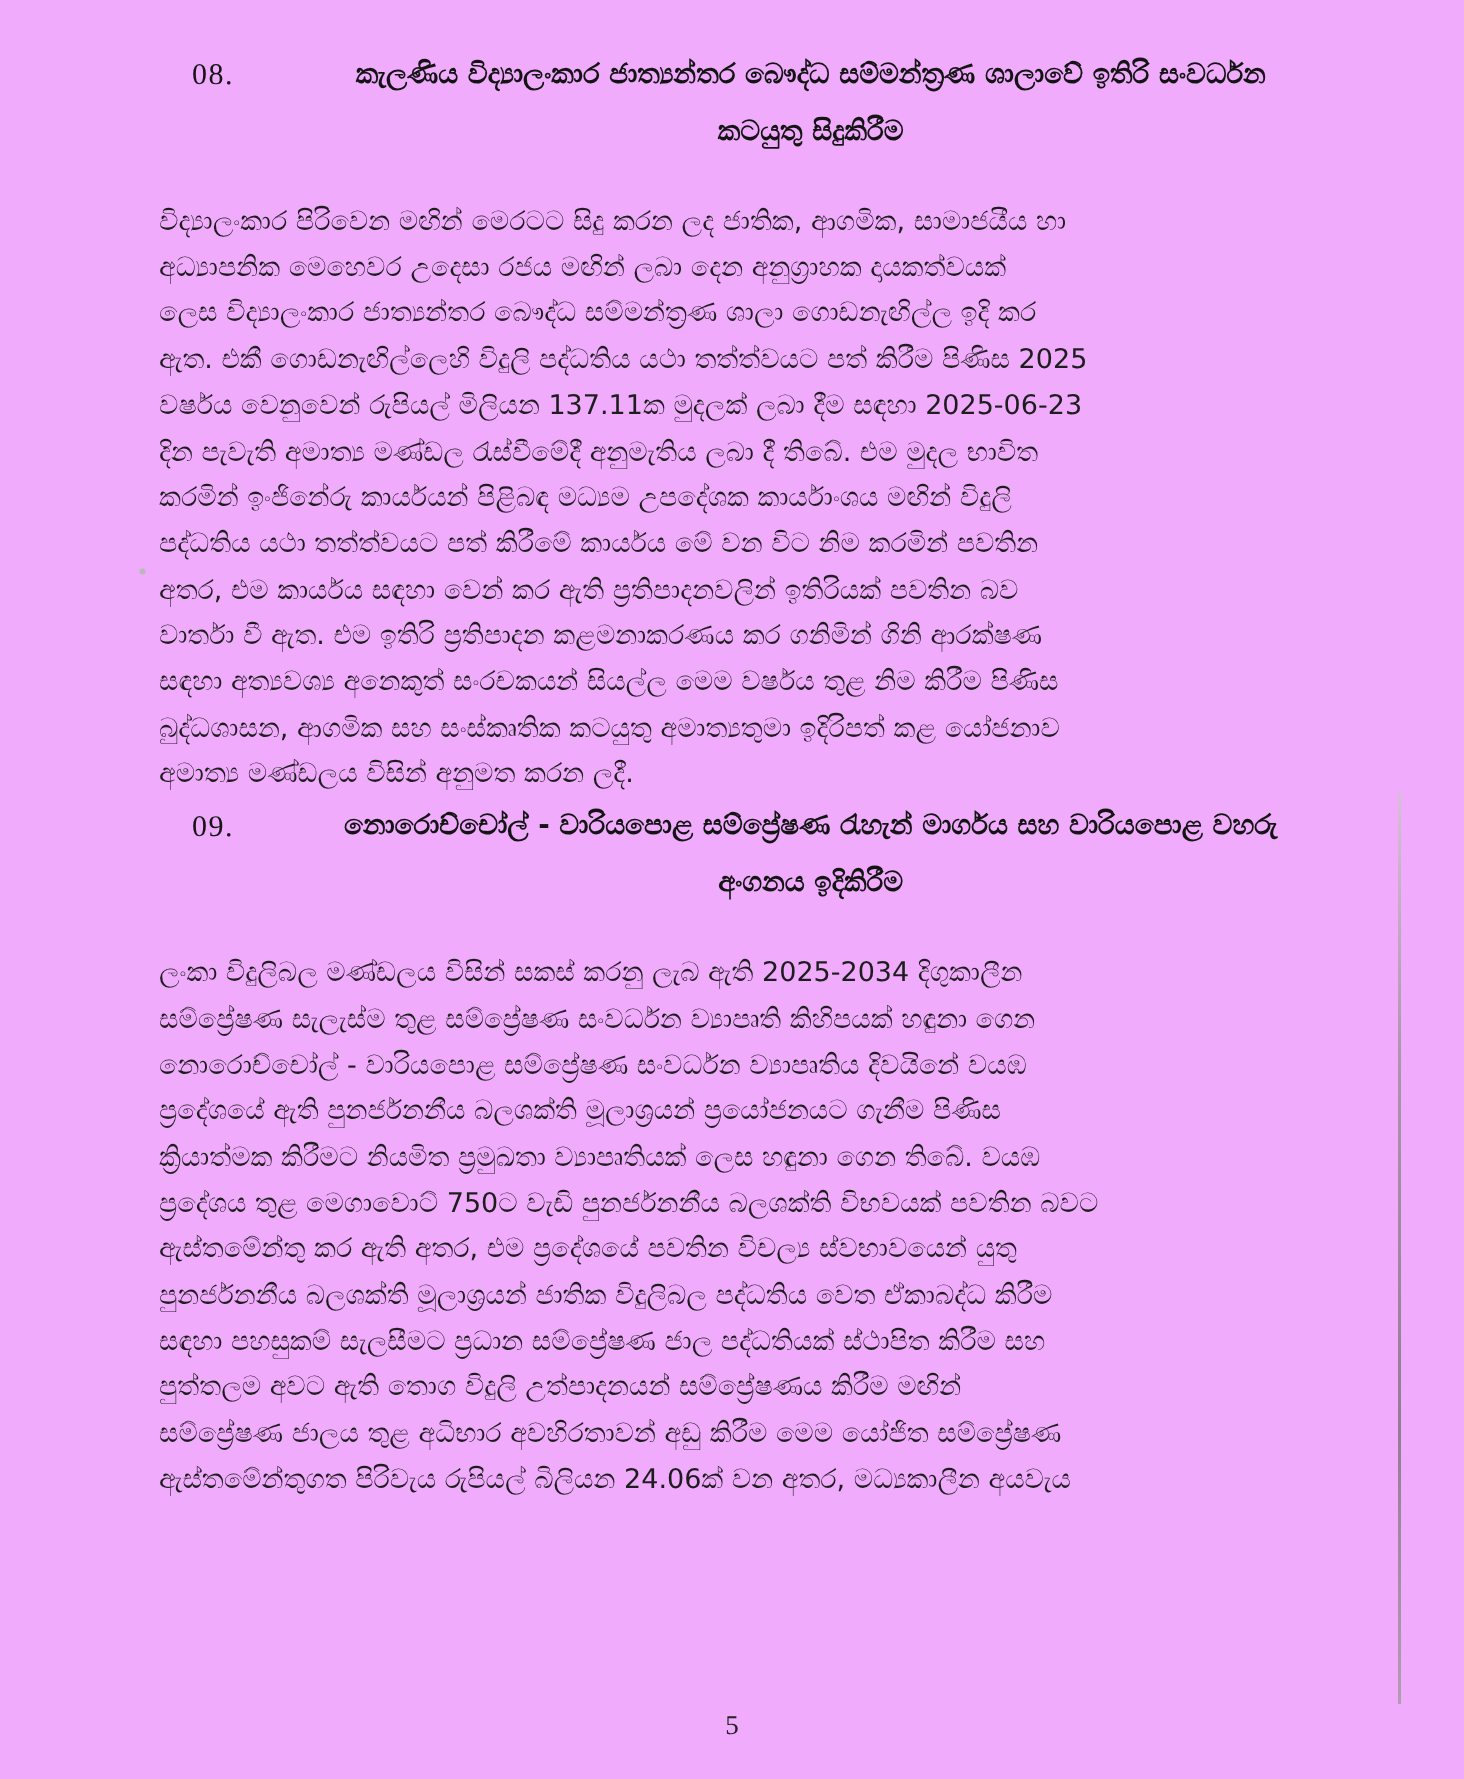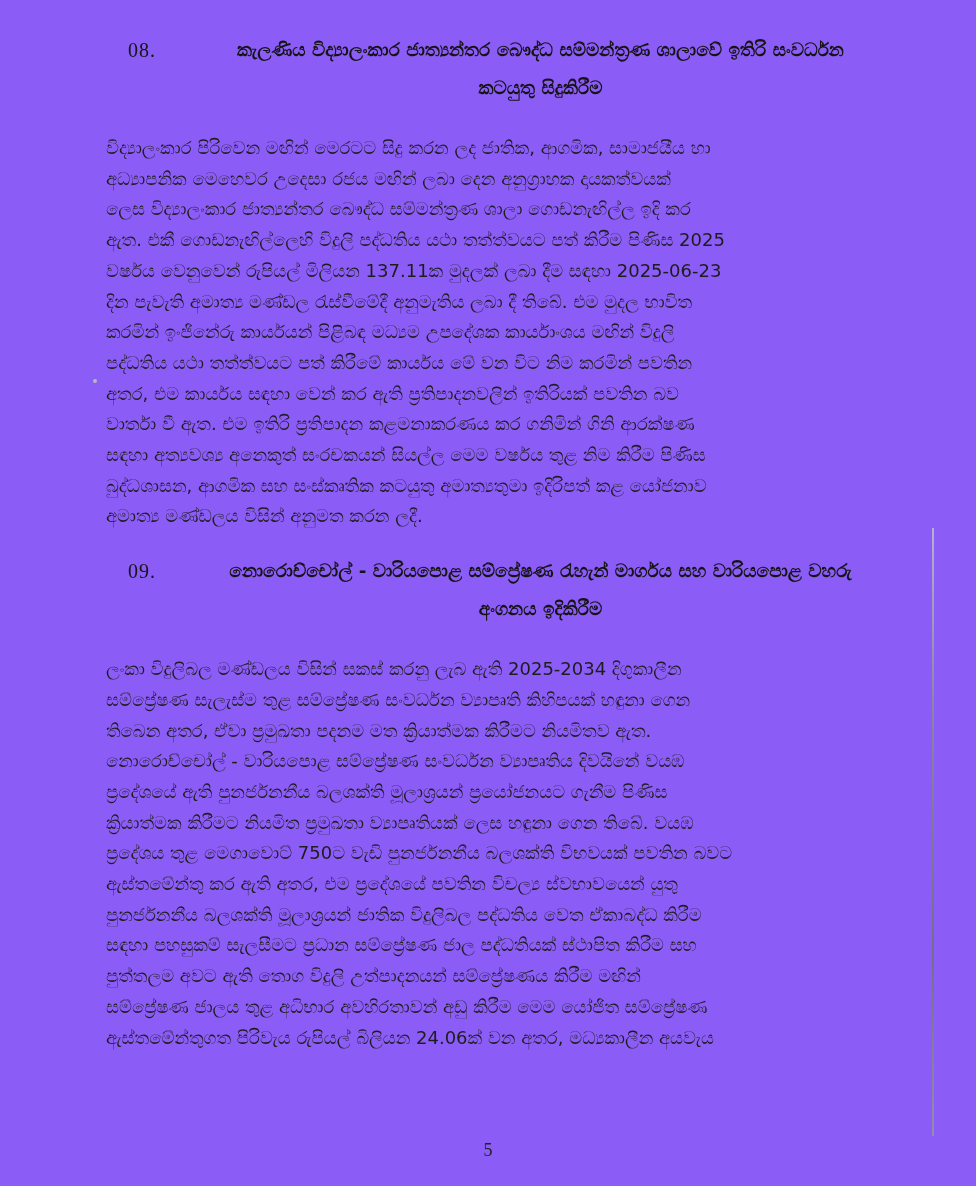--- a/index.html
+++ b/index.html
@@ -4,32 +4,32 @@
 <style>
   html, body {
     margin: 0;
     padding: 0;
     background: #e9e9e7;
   }
   .page {
     position: relative;
     width: 976px;
     height: 1186px;
-    background: #8b5cf6;
+    background: #f0abfc;
     font-family: "DejaVu Sans", sans-serif;
     color: #1b1b1b;
     overflow: hidden;
     box-sizing: border-box;
   }
   .section {
     display: flex;
     align-items: flex-start;
   }
   .section-08 { padding-top: 31px; }
-  .section-09 { margin-top: 20px; }
+  .section-09 { }
   .sec-num {
     width: 55px;
     margin-left: 128px;
     flex: 0 0 auto;
     font-family: "Liberation Serif", serif;
     font-size: 20px;
     line-height: 38px;
     letter-spacing: 1px;
     color: #161616;
   }
@@ -122,21 +122,20 @@
     <div class="sec-num">09.</div>
     <div class="sec-body">
       <div class="heading-line">නොරොච්චෝල් - වාරියපොළ සම්ප්‍රේෂණ රැහැන් මාර්ගය සහ වාරියපොළ වහරු</div>
       <div class="heading-line">අංගනය ඉදිකිරීම</div>
     </div>
   </div>
 
   <div class="para">
     <div class="para-line">ලංකා විදුලිබල මණ්ඩලය විසින් සකස් කරනු ලැබ ඇති 2025-2034 දිගුකාලීන</div>
     <div class="para-line">සම්ප්‍රේෂණ සැලැස්ම තුළ සම්ප්‍රේෂණ සංවර්ධන ව්‍යාපෘති කිහිපයක් හඳුනා ගෙන</div>
-    <div class="para-line">තිබෙන අතර, ඒවා ප්‍රමුඛතා පදනම මත ක්‍රියාත්මක කිරීමට නියමිතව ඇත.</div>
     <div class="para-line">නොරොච්චෝල් - වාරියපොළ සම්ප්‍රේෂණ සංවර්ධන ව්‍යාපෘතිය දිවයිනේ වයඹ</div>
     <div class="para-line">ප්‍රදේශයේ ඇති පුනර්ජනනීය බලශක්ති මූලාශ්‍රයන් ප්‍රයෝජනයට ගැනීම පිණිස</div>
     <div class="para-line">ක්‍රියාත්මක කිරීමට නියමිත ප්‍රමුඛතා ව්‍යාපෘතියක් ලෙස හඳුනා ගෙන තිබේ. වයඹ</div>
     <div class="para-line">ප්‍රදේශය තුළ මෙගාවොට් 750ට වැඩි පුනර්ජනනීය බලශක්ති විභවයක් පවතින බවට</div>
     <div class="para-line">ඇස්තමේන්තු කර ඇති අතර, එම ප්‍රදේශයේ පවතින විචල්‍ය ස්වභාවයෙන් යුතු</div>
     <div class="para-line">පුනර්ජනනීය බලශක්ති මූලාශ්‍රයන් ජාතික විදුලිබල පද්ධතිය වෙත ඒකාබද්ධ කිරීම</div>
     <div class="para-line">සඳහා පහසුකම් සැලසීමට ප්‍රධාන සම්ප්‍රේෂණ ජාල පද්ධතියක් ස්ථාපිත කිරීම සහ</div>
     <div class="para-line">පුත්තලම අවට ඇති තොග විදුලි උත්පාදනයන් සම්ප්‍රේෂණය කිරීම මඟින්</div>
     <div class="para-line">සම්ප්‍රේෂණ ජාලය තුළ අධිභාර අවහිරතාවන් අඩු කිරීම මෙම යෝජිත සම්ප්‍රේෂණ</div>
     <div class="para-line">ඇස්තමේන්තුගත පිරිවැය රුපියල් බිලියන 24.06ක් වන අතර, මධ්‍යකාලීන අයවැය</div>

